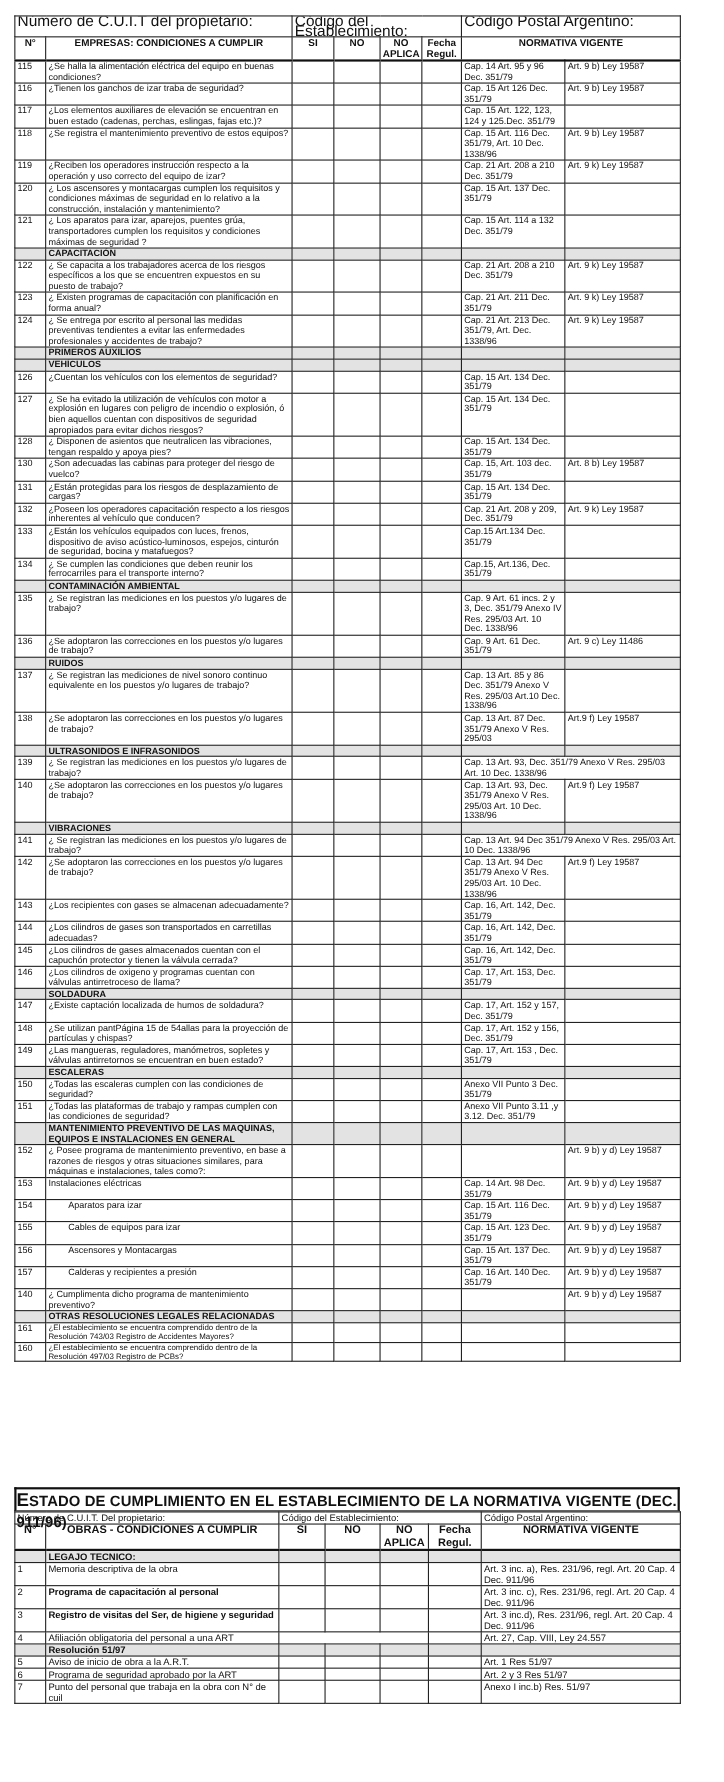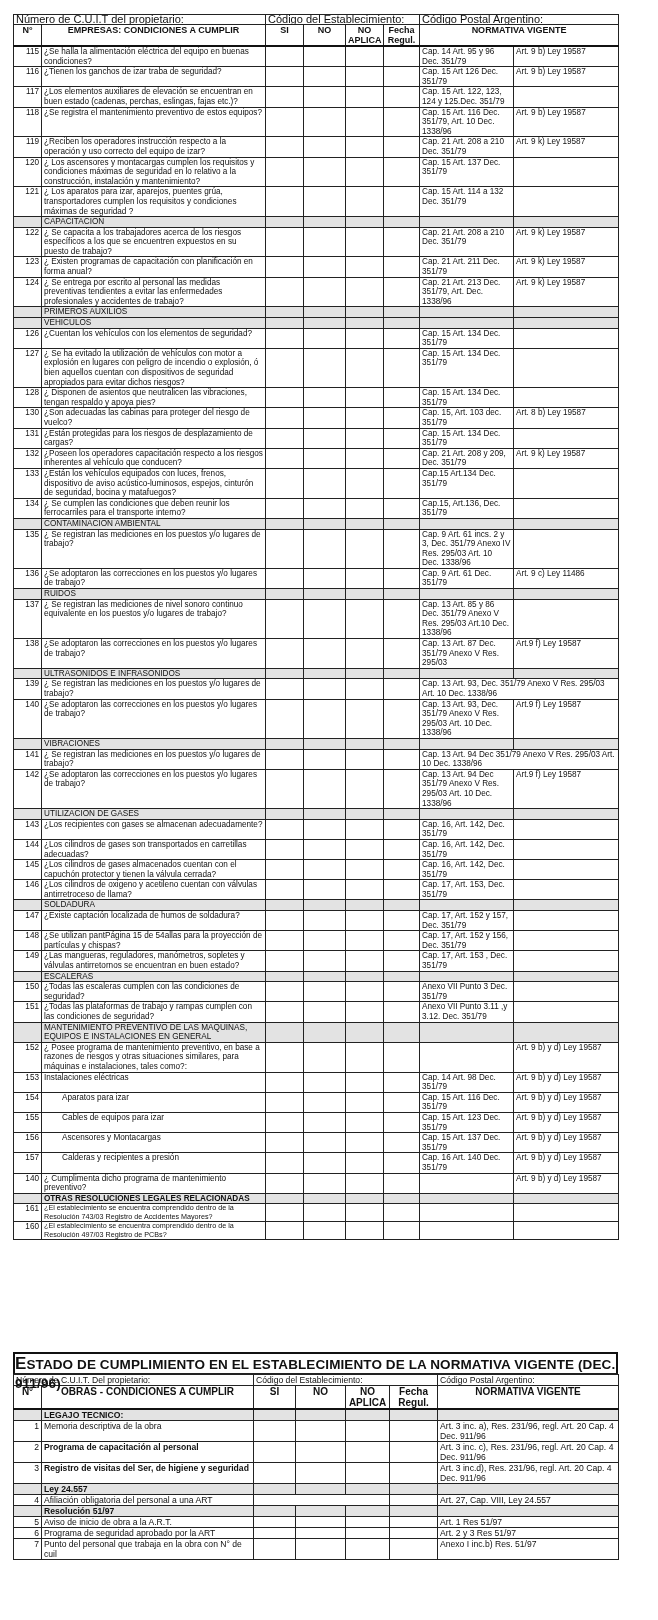--- a/index.html
+++ b/index.html
@@ -1,24 +1,24 @@
 <!DOCTYPE html>
 <html><head>
 <meta charset="utf-8">
 <style>
   html, body { margin: 0; padding: 0; background: #ffffff; }
   body { width: 658px; height: 1620px; position: relative; font-family: "Liberation Sans", sans-serif; color: #111; }
   .page { position: absolute; left: 13px; top: 14px; width: 605px; }
   table { border-collapse: collapse; width: 605px; table-layout: fixed; }
   td, th { border: 1px solid #222; font-size: 8.2px; line-height: 9.6px; padding: 0 2px; vertical-align: top; overflow: hidden; }
-  .meta td { border-top: 1px solid #222; font-size: 11px; height: 9px; line-height: 9px; border-bottom: 1px solid #222; }
+  .meta td { border-top: 1px solid #222; font-size: 14px; height: 9px; line-height: 9px; border-bottom: 1px solid #222; }
   th { font-weight: bold; font-size: 9px; text-align: center; vertical-align: top; line-height: 10px; border-bottom: 2px solid #111; }
-  td.num { text-align: right; }
+  td.num { text-align: left; }
   tr.section td { background: #e3e3e3; }
-  tr.section td.label { text-transform: none; }
+  tr.section td.label { text-transform: none; font-weight: bold; }
   .indent { padding-left: 20px; }
   .small { font-size: 7.2px; line-height: 8.4px; }
   .bold { font-weight: bold; margin-left: 44px; }
   .title2 { border: 2px solid #111; border-bottom: 1px solid #222; font-weight: bold; font-size: 13.5px; height: 19px; line-height: 19px; letter-spacing: 0.1px; margin-top: 47px; }
   .title2 .big { font-size: 17px; }
   .t2 td { font-size: 8.6px; line-height: 10px; }
   .t2 th { font-size: 10px; line-height: 11px; }
   .second { position: absolute; left: 13px; top: 1305px; width: 605px; }
 </style>
 </head>
@@ -372,30 +372,20 @@
         <tr>
           <td class="num">142</td>
           <td class="">¿Se adoptaron las correcciones en los puestos y/o lugares de trabajo?</td>
           <td></td>
           <td></td>
           <td></td>
           <td></td>
           <td>Cap. 13 Art. 94  Dec 351/79 Anexo V Res. 295/03  Art. 10 Dec. 1338/96</td>
           <td>Art.9 f)  Ley 19587</td>
         </tr>
-        <tr class="section">
-          <td></td>
-          <td class="label">UTILIZACIÓN DE GASES</td>
-          <td></td>
-          <td></td>
-          <td></td>
-          <td></td>
-          <td></td>
-          <td></td>
-        </tr>
         <tr>
           <td class="num">143</td>
           <td class="">¿Los recipientes con gases se almacenan adecuadamente?</td>
           <td></td>
           <td></td>
           <td></td>
           <td></td>
           <td>Cap. 16, Art. 142, Dec. 351/79</td>
           <td></td>
         </tr>
@@ -414,21 +404,21 @@
           <td class="">¿Los cilindros de gases almacenados cuentan con el capuchón protector y tienen la válvula cerrada?</td>
           <td></td>
           <td></td>
           <td></td>
           <td></td>
           <td>Cap. 16, Art. 142, Dec. 351/79</td>
           <td></td>
         </tr>
         <tr>
           <td class="num">146</td>
-          <td class="">¿Los cilindros de oxigeno y acetileno cuentan con válvulas antirretroceso de llama?</td>
+          <td class="">¿Los cilindros de oxigeno y programas cuentan con válvulas antirretroceso de llama?</td>
           <td></td>
           <td></td>
           <td></td>
           <td></td>
           <td>Cap. 17, Art. 153, Dec. 351/79</td>
           <td></td>
         </tr>
         <tr class="section">
           <td></td>
           <td class="label">SOLDADURA</td>
@@ -669,29 +659,20 @@
         </tr>
         <tr>
           <td class="num">3</td>
           <td class="bold">Registro de visitas del Ser, de higiene y seguridad</td>
           <td></td>
           <td></td>
           <td></td>
           <td></td>
           <td>Art. 3 inc.d), Res. 231/96, regl. Art. 20 Cap. 4 Dec. 911/96</td>
         </tr>
-        <tr class="section">
-          <td></td>
-          <td class="bold">Ley 24.557</td>
-          <td></td>
-          <td></td>
-          <td></td>
-          <td></td>
-          <td></td>
-        </tr>
         <tr>
           <td class="num">4</td>
           <td>Afiliación obligatoria del personal a una ART</td>
           <td colspan="3"></td>
           <td></td>
           <td>Art. 27, Cap. VIII, Ley 24.557</td>
         </tr>
         <tr class="section">
           <td></td>
           <td class="bold">Resolución 51/97</td>

